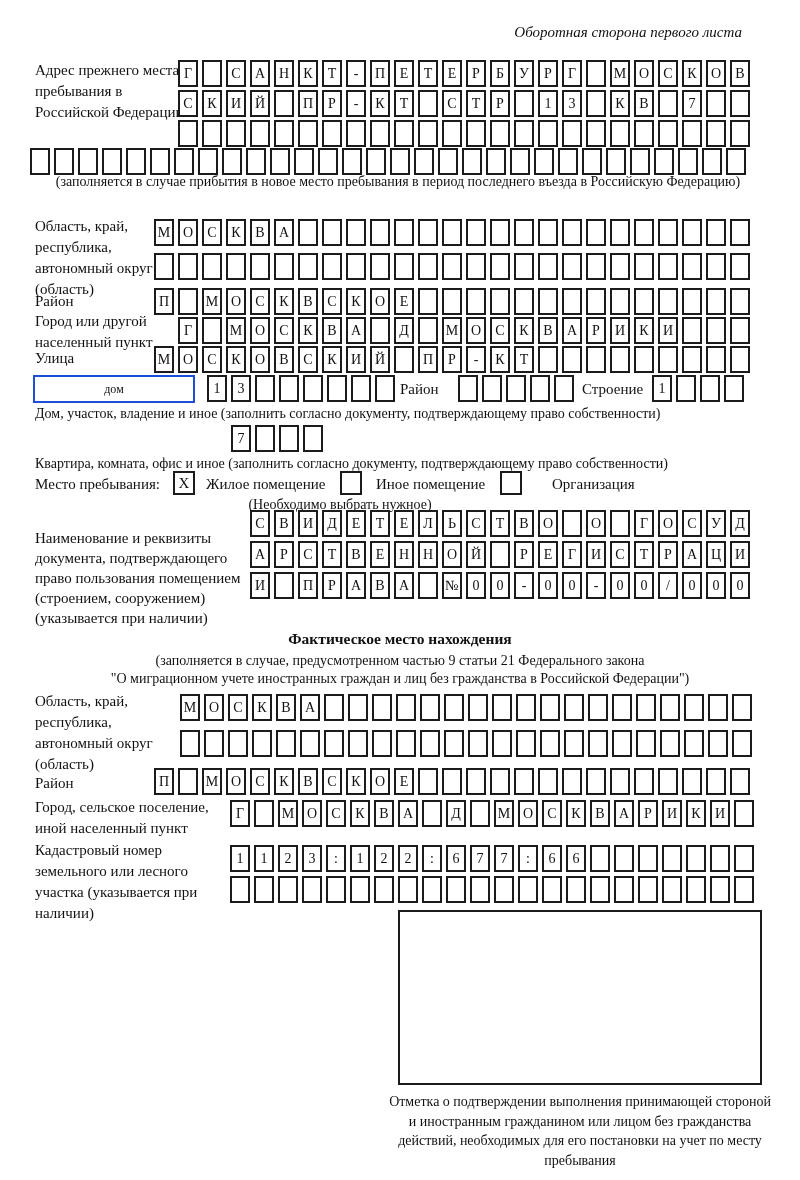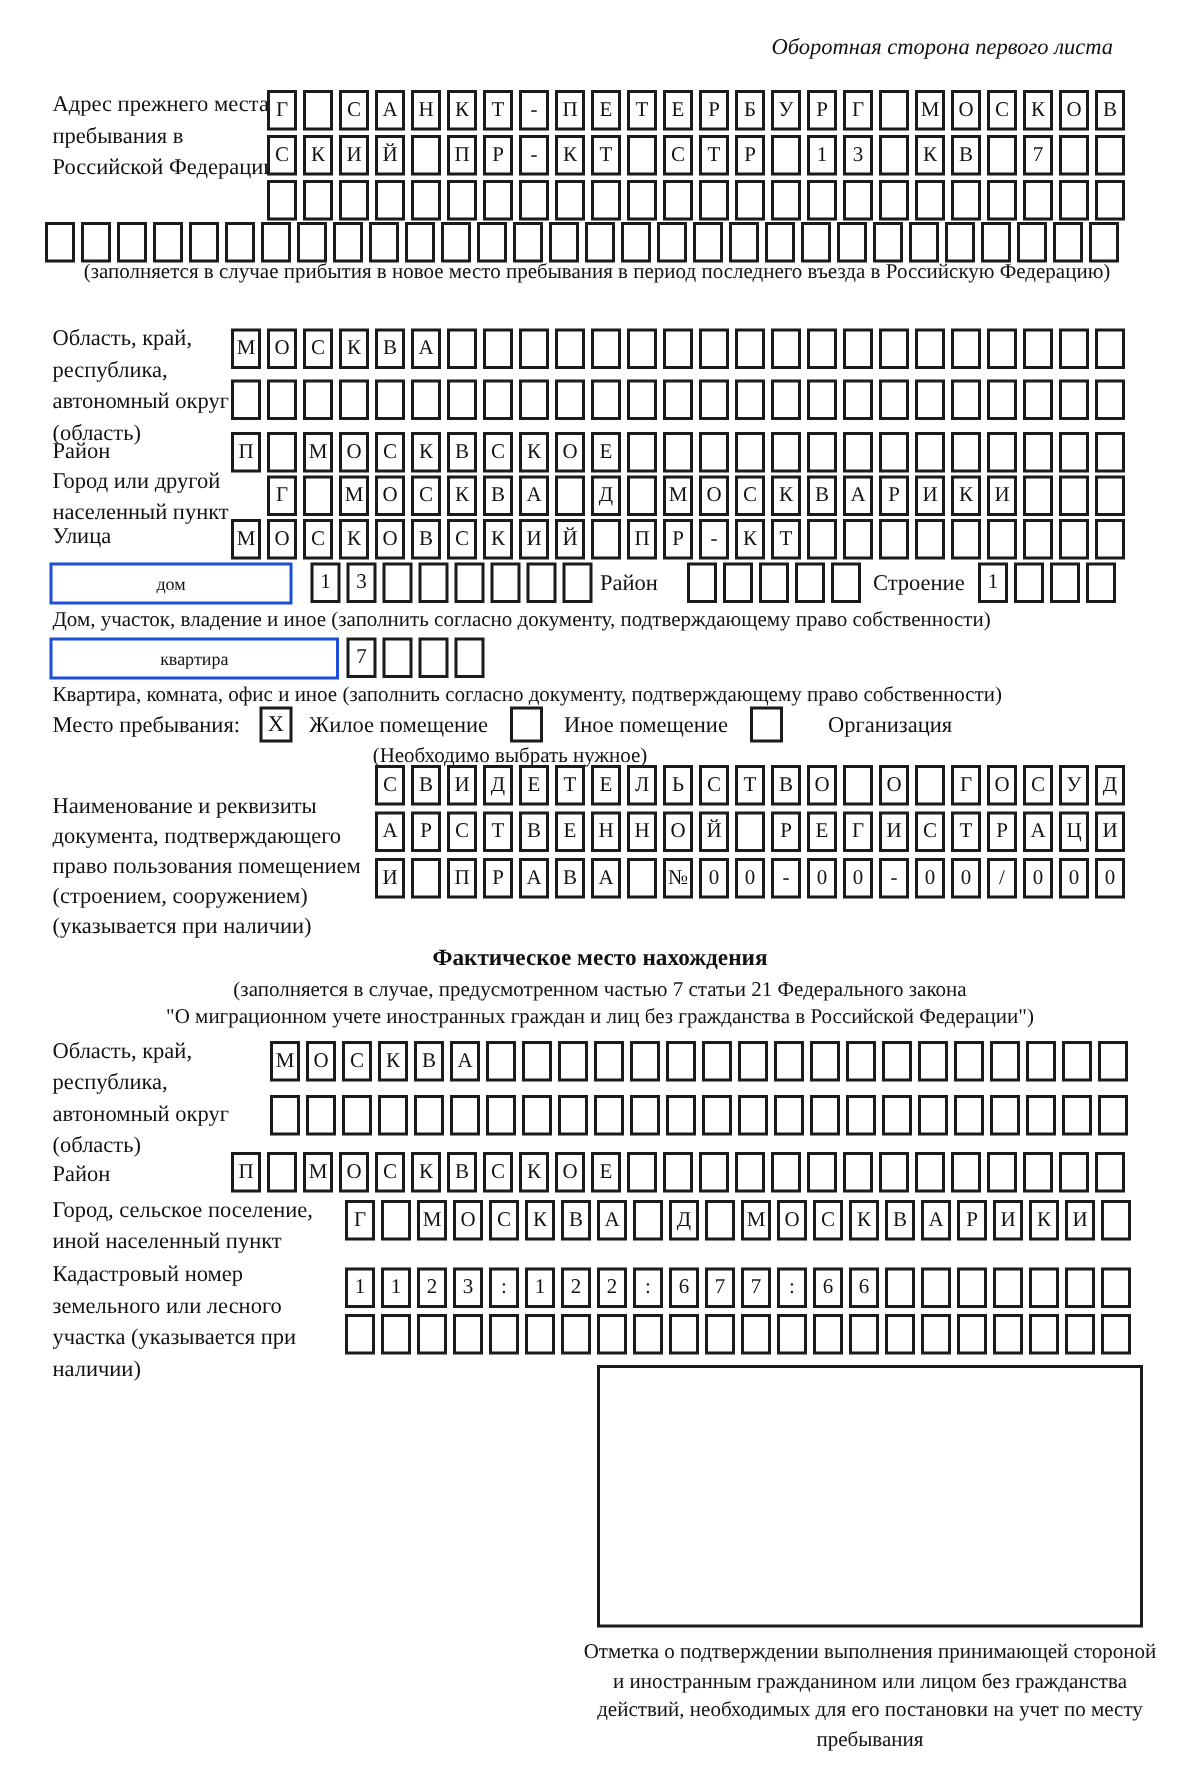--- a/index.html
+++ b/index.html
@@ -312,21 +312,20 @@
     </div>
   <div class="abs lbl" style="top:379px;left:582px;">Строение</div>
   <div class="abs cellrow" style="top:375px;left:652px;">
       <span class="cell">1</span>
       <span class="cell"></span>
       <span class="cell"></span>
       <span class="cell"></span>
     </div>
   <div class="abs cap" style="top:406px;left:35px;">Дом, участок, владение и иное (заполнить согласно документу, подтверждающему право собственности)</div>
 
-  <div class="abs widebox" style="top:425px;left:33px;width:193px;">квартира</div>
   <div class="abs cellrow" style="top:425px;left:231px;">
       <span class="cell">7</span>
       <span class="cell"></span>
       <span class="cell"></span>
       <span class="cell"></span>
     </div>
   <div class="abs cap" style="top:456px;left:35px;">Квартира, комната, офис и иное (заполнить согласно документу, подтверждающему право собственности)</div>
 
   <div class="abs lbl" style="top:474px;left:35px;">Место пребывания:</div>
   <div class="abs chk" style="top:471px;left:173px;">X</div>
@@ -402,21 +401,21 @@
       <span class="cell">-</span>
       <span class="cell">0</span>
       <span class="cell">0</span>
       <span class="cell">/</span>
       <span class="cell">0</span>
       <span class="cell">0</span>
       <span class="cell">0</span>
     </div>
 
   <div class="abs title" style="top:630px;font-size:15.5px;">Фактическое место нахождения</div>
-  <div class="abs cap center" style="top:653px;left:0;width:800px;">(заполняется в случае, предусмотренном частью 7 статьи 21 Федерального закона</div>
+  <div class="abs cap center" style="top:653px;left:0;width:800px;">(заполняется в случае, предусмотренном частью 9 статьи 21 Федерального закона</div>
   <div class="abs cap center" style="top:671px;left:0;width:800px;">"О миграционном учете иностранных граждан и лиц без гражданства в Российской Федерации")</div>
 
   <div class="abs lbl" style="top:691px;left:35px;width:155px;">Область, край, республика, автономный округ (область)</div>
   <div class="abs cellrow" style="top:694px;left:180px;">
       <span class="cell">М</span>
       <span class="cell">О</span>
       <span class="cell">С</span>
       <span class="cell">К</span>
       <span class="cell">В</span>
       <span class="cell">А</span>

